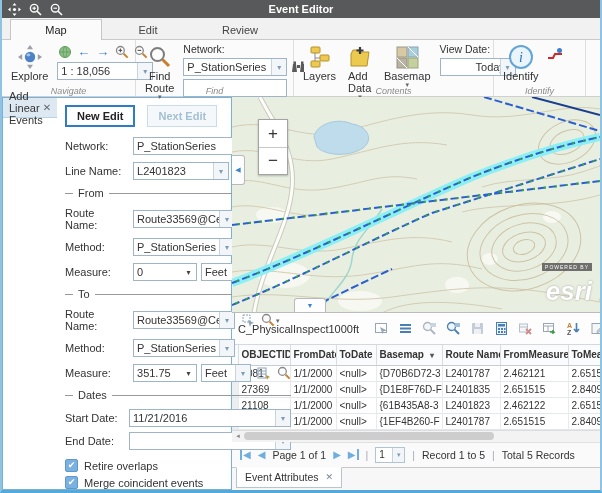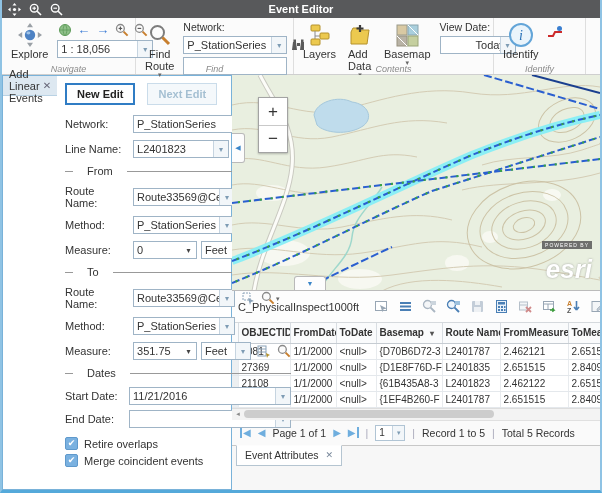--- a/index.html
+++ b/index.html
@@ -45,21 +45,21 @@
   .panel-hd .pclose { font-size:10px; color:#667; cursor:default; }
   .panel-bd { flex:1; padding:7px 8px 4px 8px; font-size:11px; position:relative; }
   .ebtns { display:flex; gap:12px; margin-bottom:10px; }
   .btn-new { border:2px solid #2f7cc4; background:#fdfeff; color:#222; font-size:11px; font-weight:bold; padding:3px 10px; }
   .btn-nextedit { border:1px solid #cadcea; background:#f4f8fb; color:#a4bfd2; font-size:11px; font-weight:bold; padding:4px 10px; }
   .frow { display:flex; align-items:center; margin-bottom:7px; gap:4px; }
   .frow .flab { width:64px; flex:0 0 auto; font-size:11px; color:#333; }
   .iconbtn { width:18px; height:18px; display:inline-flex; align-items:center; justify-content:center; flex:0 0 auto; }
   .iconbtn.hl { background:#cfe4f6; border:1px solid #7ab0d8; }
   .magwrap { display:inline-flex; align-items:center; gap:1px; }
-  .fsdiv { display:flex; align-items:center; gap:14px; margin:4px 0 8px 0;justify-content:flex-end; }
+  .fsdiv { display:flex; align-items:center; gap:5px; margin:4px 0 8px 0;justify-content:flex-end; }
   .fsdiv .l1 { width:8px; border-top:1px solid #999; }
   .fsdiv .l2 { flex:1; border-top:1px solid #999; }
   .fsdiv .fst { font-size:11px; color:#333; }
   .cbrow { display:flex; align-items:center; gap:6px; margin-bottom:4px; }
   .cbox { width:13px; height:13px; background:#7ab1e0; border:1px solid #5f99cc; border-radius:2px; color:#fff; font-size:9px; line-height:11px; text-align:center; }
   .cblab { font-size:11px; color:#333; }
 
   
   .right { flex:1; display:flex; flex-direction:column; min-width:0; }
 
@@ -136,20 +136,25 @@
         <svg width="13" height="13" viewBox="0 0 13 13">
             <circle cx="5.2" cy="5.2" r="3.8" fill="none" stroke="#fff" stroke-width="1.4"></circle>
             <line x1="8.2" y1="8.2" x2="12" y2="12" stroke="#fff" stroke-width="1.6"></line>
             <line x1="3.4" y1="5.2" x2="7" y2="5.2" stroke="#fff" stroke-width="1.1"></line>
           </svg>
       </span>
     </div>
     <div class="tb-title">Event Editor</div>
   </div>
 
+  <div class="tabbar">
+    <div class="rtab active">Map</div>
+    <div class="rtab">Edit</div>
+    <div class="rtab">Review</div>
+  </div>
 
   <div class="ribbon">
 
     <div class="rgroup" style="width:134px;">
       <div class="bigbtn">
         <span class="bic">
           <svg width="26" height="26" viewBox="0 0 26 26">
               <g fill="#9aa0a6">
                 <path d="M13 1l3 4.2h-6z"></path>
                 <path d="M13 25l-3-4.2h6z"></path>

